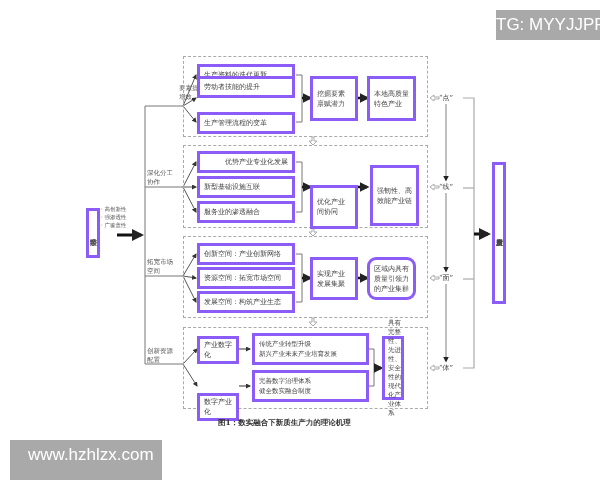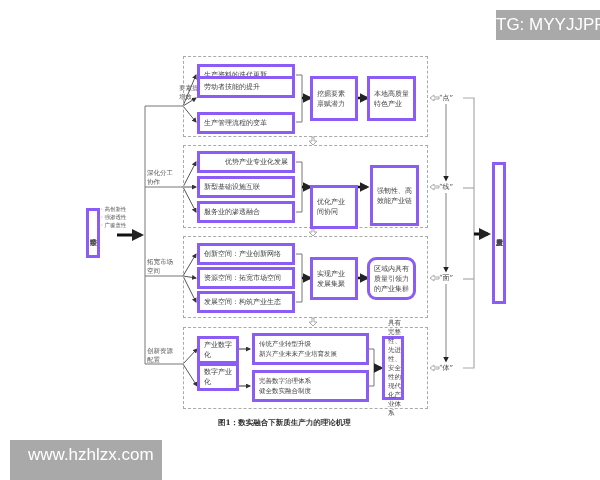--- a/index.html
+++ b/index.html
@@ -153,21 +153,21 @@
     <span>实现产业发展集聚</span>
   </div>
 <div class="box" style="left:367px;top:257px;width:49px;height:43px;border-radius:9px;">
     <span>区域内具有质量引领力的产业集群</span>
   </div>
 
 <div class="frame" style="left:183px;top:327px;width:245px;height:82px;"></div>
 <div class="box" style="left:197px;top:336px;width:42px;height:28px;">
     <span>产业数字化</span>
   </div>
-<div class="box" style="left:197px;top:363px;width:42px;height:28px;">
+<div class="box" style="left:197px;top:393px;width:42px;height:28px;">
     <span>数字产业化</span>
   </div>
 <div class="box" style="left:252px;top:333px;width:117px;height:32px;white-space:pre-line;font-size:6.5px;"><span>传统产业转型升级
 新兴产业未来产业培育发展</span></div>
 <div class="box" style="left:252px;top:370px;width:117px;height:32px;white-space:pre-line;font-size:6.5px;"><span>完善数字治理体系
 健全数实融合制度</span></div>
 <div class="box" style="left:382px;top:336px;width:22px;height:64px;font-size:6.5px;line-height:9px;padding:0 3px;">
     <span>具有完整性、先进性、安全性的现代化产业体系</span>
   </div>
 

